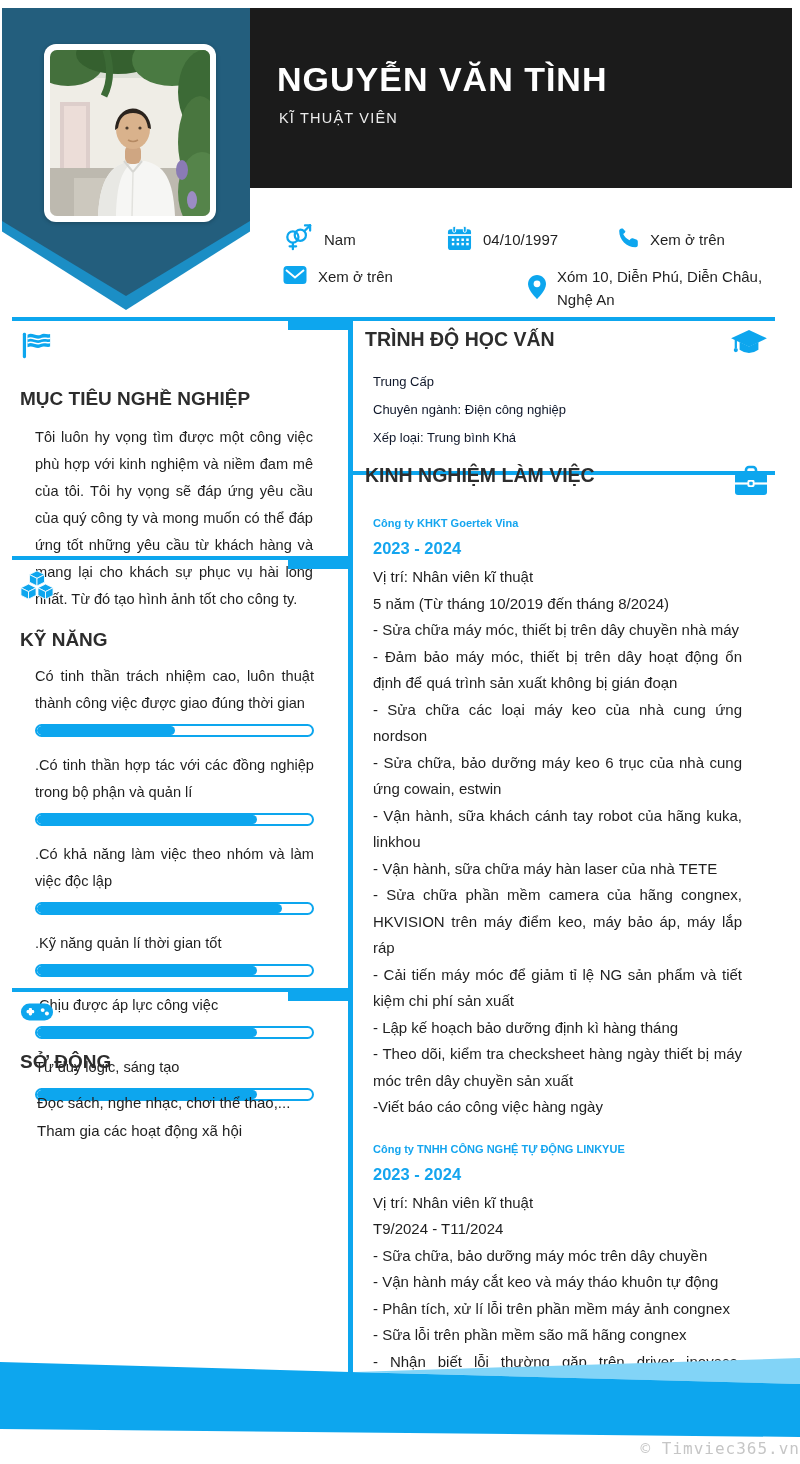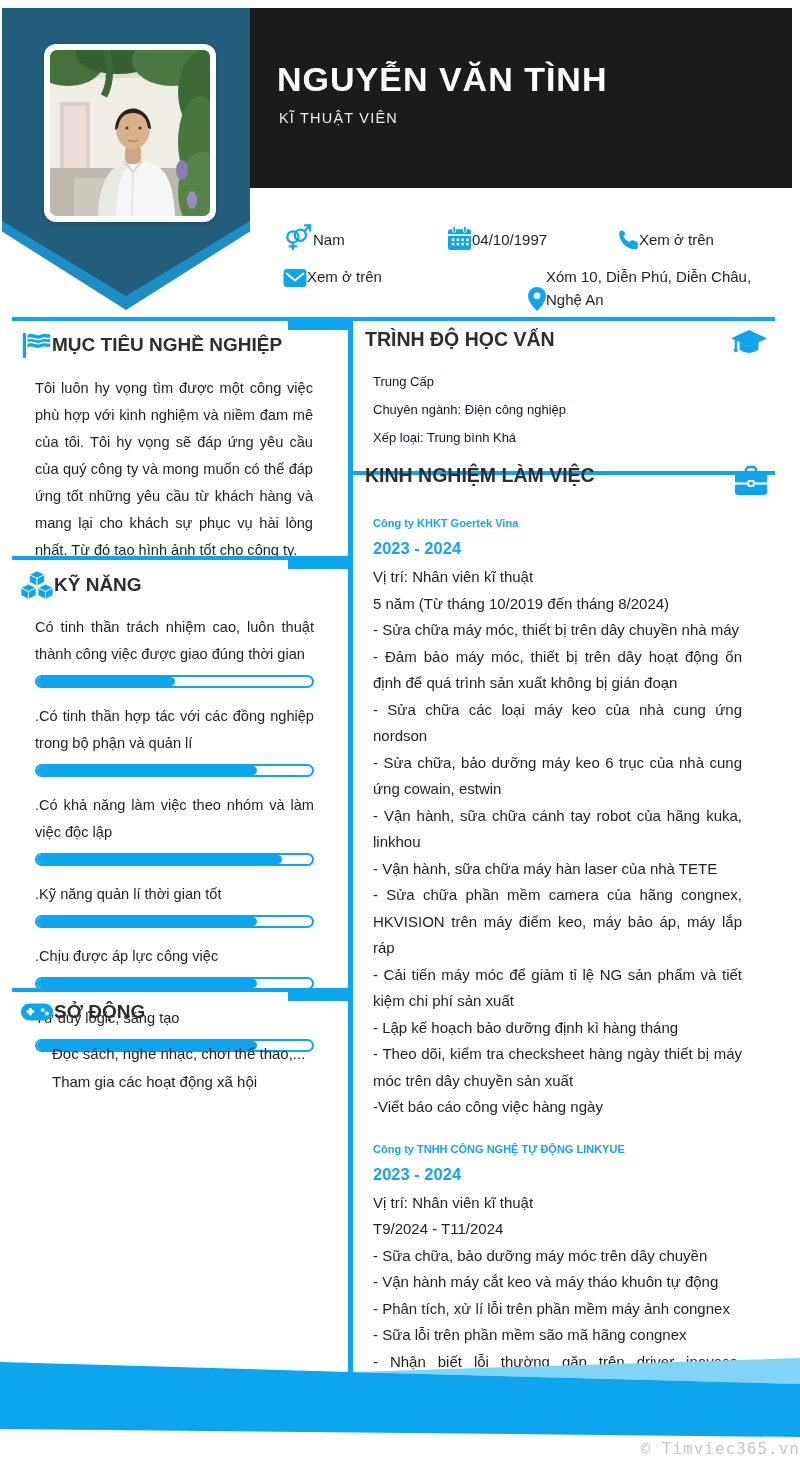--- a/index.html
+++ b/index.html
@@ -21,47 +21,47 @@
 
   .banner-edge{position:absolute;left:2px;top:8px;width:248px;height:302px;background:var(--edge);
     clip-path:polygon(0 0,100% 0,100% 74%,50% 100%,0 74%);}
   .banner-teal{position:absolute;left:2px;top:8px;width:248px;height:288px;background:var(--teal);
     clip-path:polygon(0 0,100% 0,100% 74%,50% 100%,0 74%);}
   .photo{position:absolute;left:44px;top:44px;width:172px;height:178px;background:#fff;border-radius:12px;
     padding:6px;box-shadow:0 1px 4px rgba(0,0,0,.25);}
   .photo svg{display:block;width:160px;height:166px;border-radius:7px;}
 
   
-  .contact-item{position:absolute;display:flex;gap:0;align-items:flex-end;}
+  .contact-item{position:absolute;display:flex;gap:11px;align-items:center;}
   .contact-item .txt{font-size:15px;color:#1f1f1f;padding-top:3px;line-height:23px;}
   .ci-gender{left:283px;top:224px;}
   .ci-dob{left:447px;top:225px;}
   .ci-phone{left:617px;top:225px;}
   .ci-email{left:283px;top:262px;}
   .ci-address{left:528px;top:262px;}
   .ci-address .txt{width:238px;}
 
   
   .v-divider{position:absolute;left:348px;top:317px;width:5px;height:1070px;background:var(--blue);}
 
   
   .lsec{position:absolute;left:12px;width:338px;}
-  .lsec-head{position:relative;border-top:4px solid var(--blue);padding:8px 0 0 8px;display:flex;gap:0;align-items:center;}
+  .lsec-head{position:relative;border-top:4px solid var(--blue);padding:8px 0 0 8px;display:flex;gap:27px;flex-direction:column;}
   .lsec-head::after{content:"";position:absolute;top:-4px;right:0;width:62px;height:13px;background:var(--blue);}
   .lsec-title{font-size:19px;font-weight:bold;color:#2d2d2d;}
   .sec-objective{top:317px;}
   .objective-text{margin:14px 37px 0 23px;font-size:14.6px;line-height:27px;text-align:justify;color:#1f1f1f;}
   .sec-skills{top:556px;}
   .skills-list{margin:12px 36px 0 23px;}
   .skill{margin-bottom:15px;}
   .skill-label{font-size:14.6px;line-height:27px;text-align:justify;color:#1f1f1f;}
   .skill-bar{margin-top:7px;height:13px;border:2px solid var(--blue);border-radius:8px;background:#fff;overflow:hidden;}
   .skill-fill{height:100%;background:var(--blue);border-radius:7px;}
   .sec-hobbies{top:988px;}
-  .hobby-lines{margin:16px 30px 0 40px;}
+  .hobby-lines{margin:16px 30px 0 25px;}
   .hobby-line{font-size:15px;line-height:28px;color:#1f1f1f;}
 
   
   .rsec{position:absolute;left:350px;width:425px;}
   .rhead{display:flex;justify-content:space-between;align-items:flex-start;padding:7px 6px 0 15px;}
   .rsec-title{font-size:19.5px;font-weight:bold;color:#2d2d2d;}
   .sec-education{top:317px;height:158px;border-top:4px solid var(--blue);border-bottom:4px solid var(--blue);}
   .edu-lines{margin:8px 30px 0 23px;}
   .edu-line{font-size:13px;line-height:28px;color:#0f172a;}
   .sec-experience{top:457px;}
@@ -341,21 +341,21 @@
           <div class="xline">5 năm (Từ tháng 10/2019 đến tháng 8/2024)</div>
 
           <div class="xline">- Sửa chữa máy móc, thiết bị trên dây chuyền nhà máy</div>
 
           <div class="xline">- Đảm bảo máy móc, thiết bị trên dây hoạt động ổn định để quá trình sản xuất không bị gián đoạn</div>
 
           <div class="xline">- Sửa chữa các loại máy keo của nhà cung ứng nordson</div>
 
           <div class="xline">- Sửa chữa, bảo dưỡng máy keo 6 trục của nhà cung ứng cowain, estwin</div>
 
-          <div class="xline">- Vận hành, sữa chữa cánh tay robot của hãng kuka, linkhou</div>
+          <div class="xline">- Vận hành, sữa khách cánh tay robot của hãng kuka, linkhou</div>
 
           <div class="xline">- Vận hành, sữa chữa máy hàn laser của nhà TETE</div>
 
           <div class="xline">- Sửa chữa phần mềm camera của hãng congnex, HKVISION trên máy điểm keo, máy bảo áp, máy lắp ráp</div>
 
           <div class="xline">- Cải tiến máy móc để giảm tỉ lệ NG sản phẩm và tiết kiệm chi phí sản xuất</div>
 
           <div class="xline">- Lập kế hoạch bảo dưỡng định kì hàng tháng</div>
 
           <div class="xline">- Theo dõi, kiểm tra checksheet hàng ngày thiết bị máy móc trên dây chuyền sản xuất</div>

